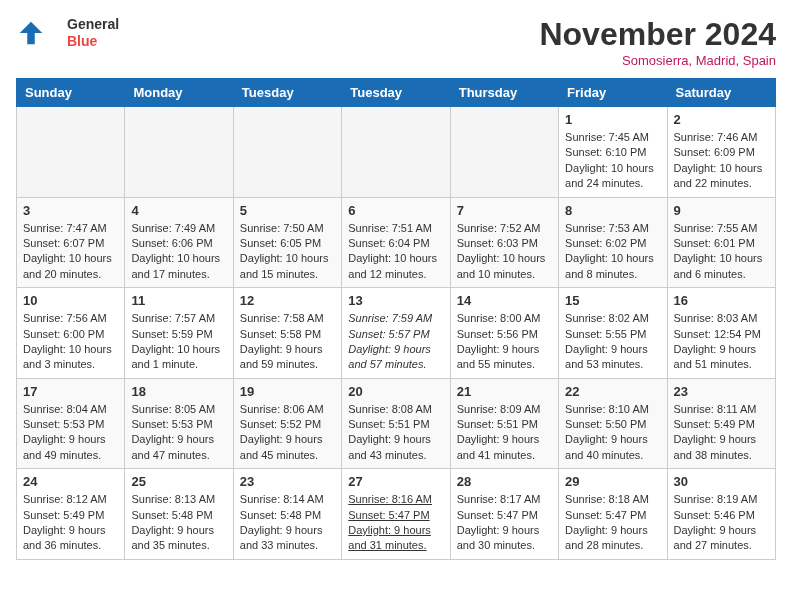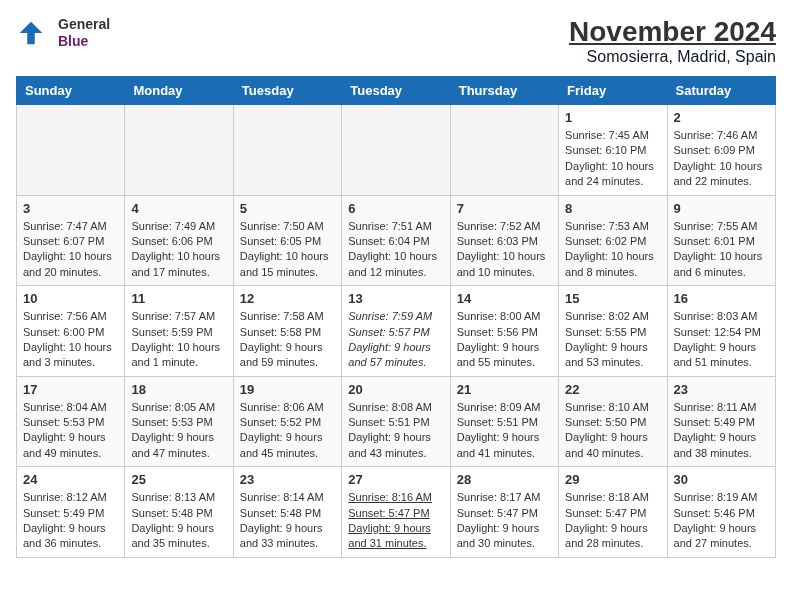--- a/index.html
+++ b/index.html
@@ -12,47 +12,46 @@
     }
     .header-section {
       display: flex;
       justify-content: space-between;
       align-items: flex-start;
       margin-bottom: 10px;
     }
     .logo {
       display: flex;
       align-items: center;
-      gap: 12px;
+      gap: 21px;
     }
     .logo-text {
       display: flex;
       flex-direction: column;
       font-size: 14px;
       font-weight: bold;
       line-height: 1.2;
     }
     .logo-text .general { color: #333; }
-    .logo-text .blue { color: #701a75; }
+    .logo-text .blue { color: #ef4444; }
     .logo-icon {
       width: 30px;
       height: 30px;
     }
     .title-section {
       text-align: right;
     }
     .month-title {
-      font-size: 28px;
+      font-size: 32px;
       font-weight: bold;
       color: #333;
-      text-decoration: underline;
     }
     .location {
-      font-size: 16px;
-      color: #0f172a;
+      font-size: 13px;
+      color: #be185d;
     }
     .calendar {
       width: 100%;
       border-collapse: collapse;
       border: 1px solid #84cc16;
     }
     .calendar th {
       background: #1a6cb5;
       color: #fff;
       text-align: left;

